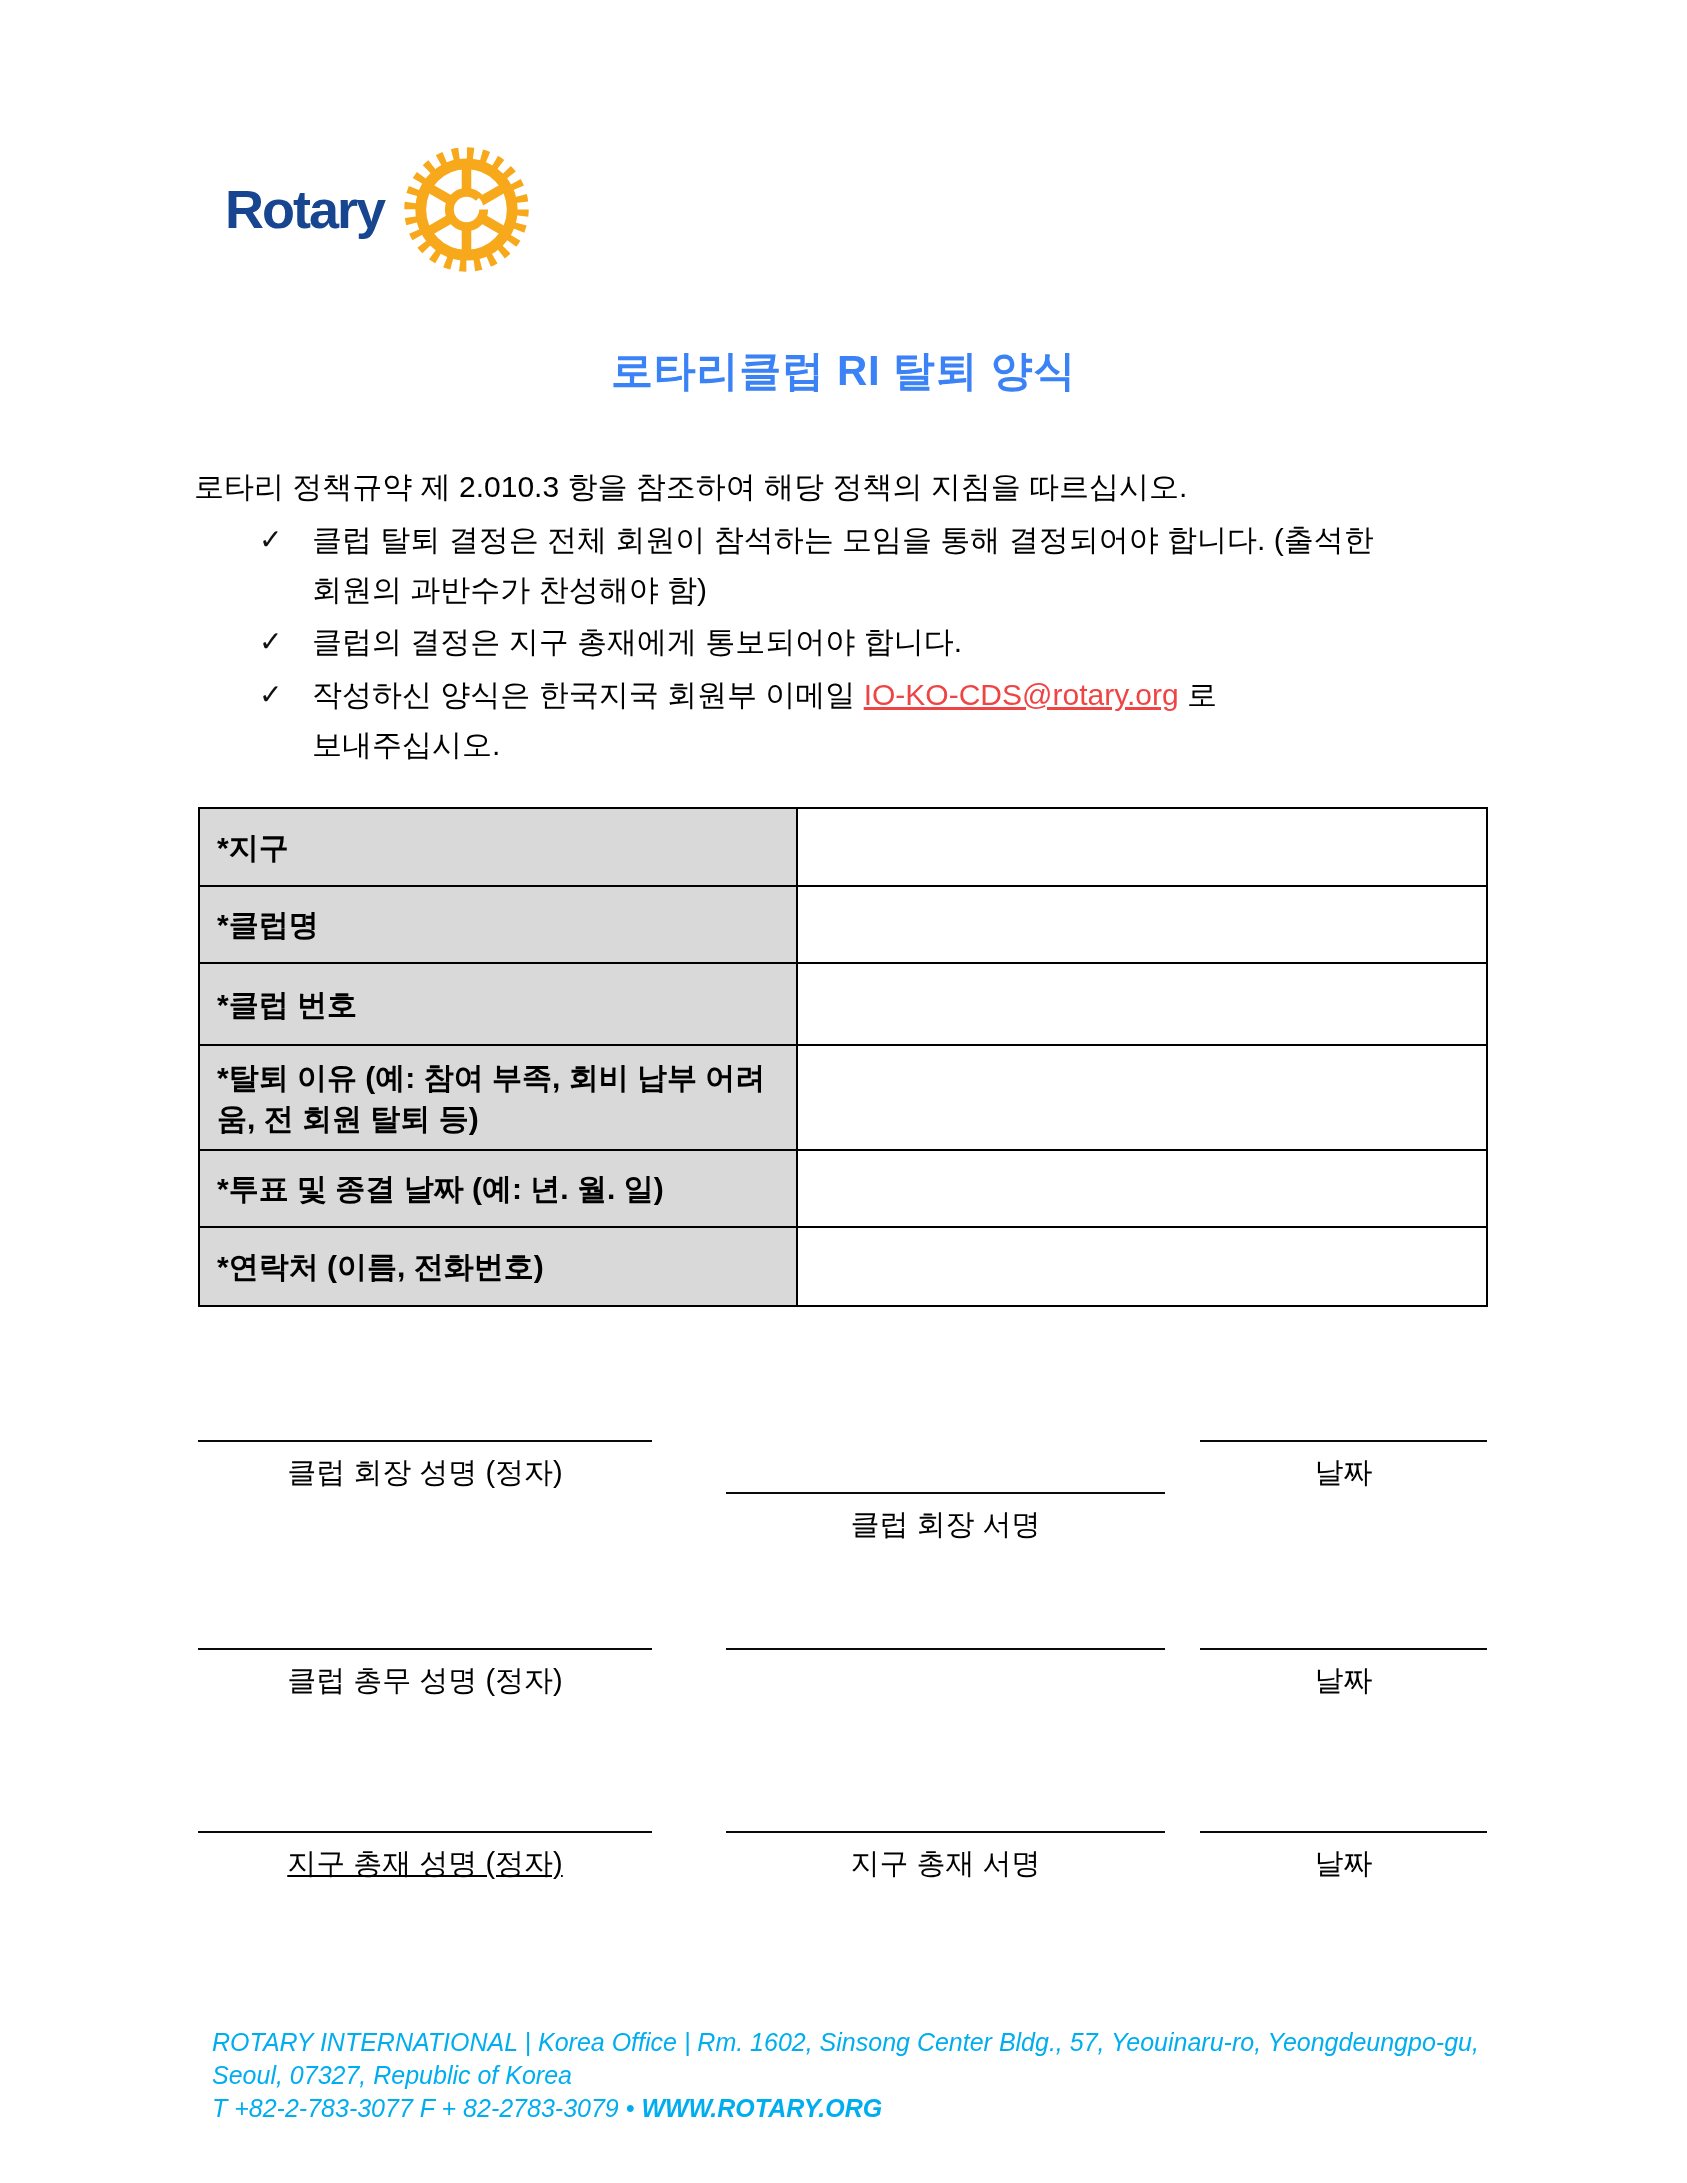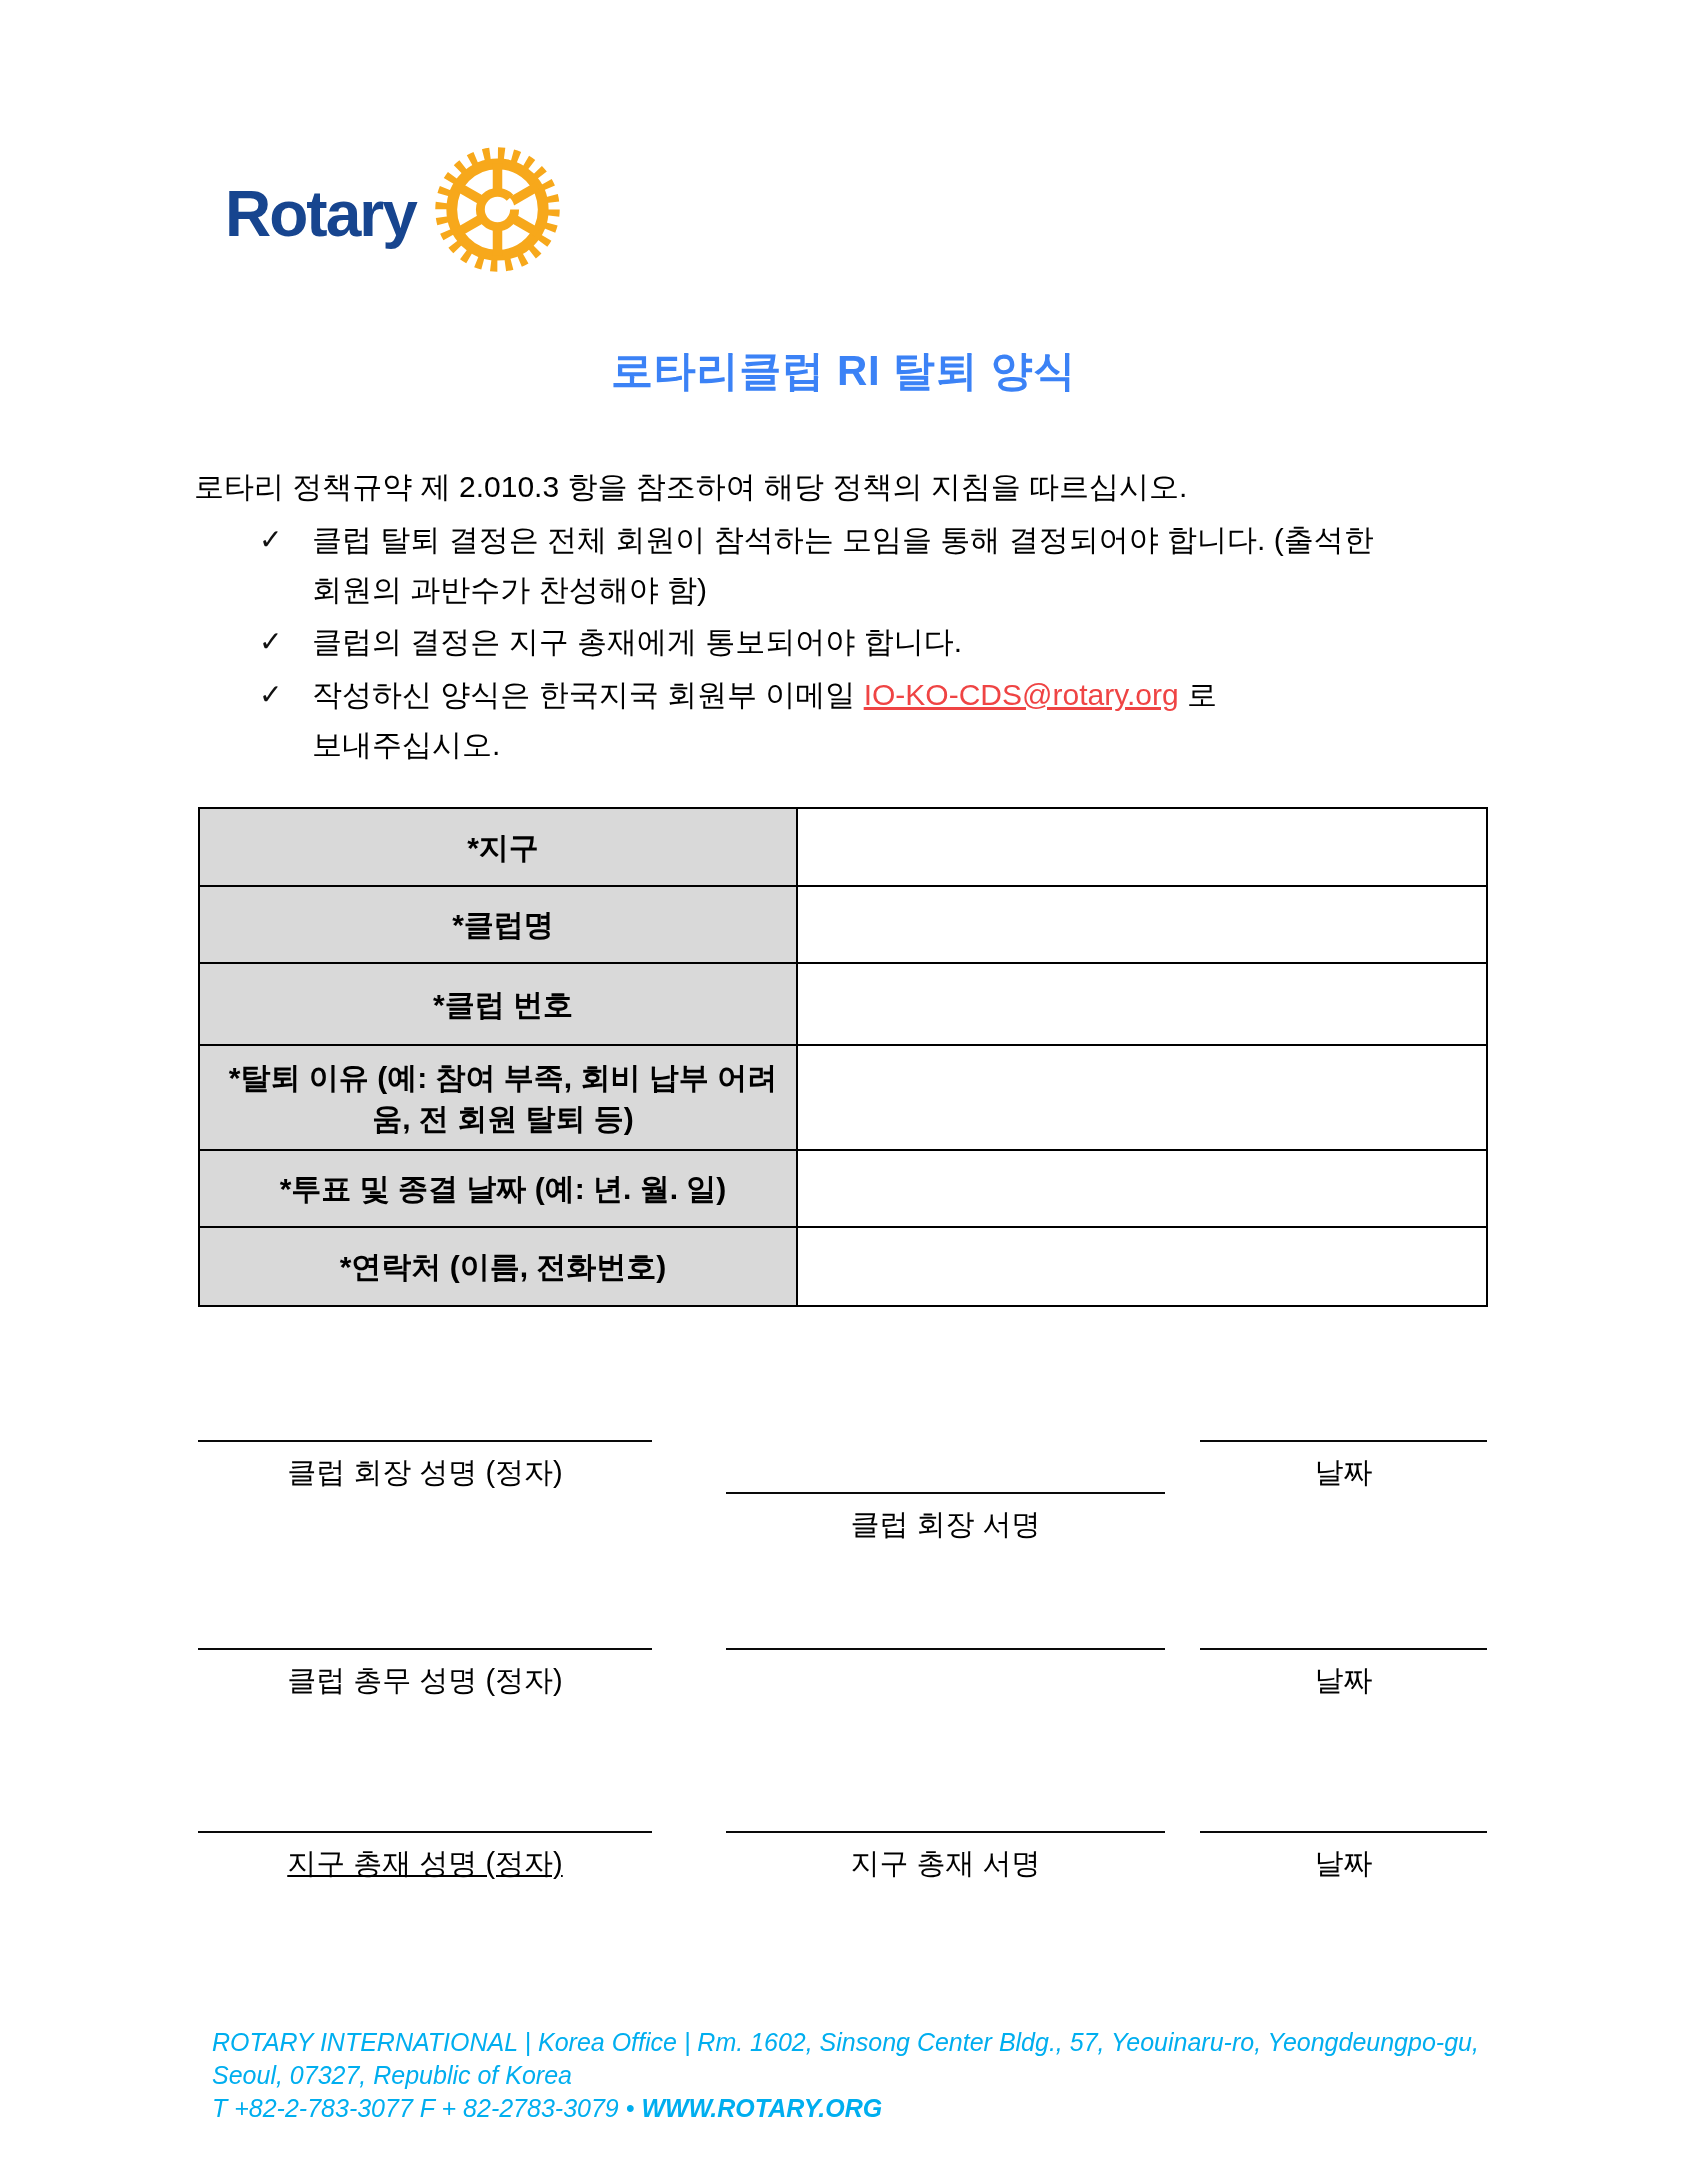--- a/index.html
+++ b/index.html
@@ -3,39 +3,39 @@
 <meta charset="utf-8">
 <style>
   html,body{margin:0;padding:0;}
   body{
     width:1687px;height:2183px;position:relative;background:#ffffff;
     font-family:"Liberation Sans",sans-serif;color:#000;overflow:hidden;
   }
   
   .logo{position:absolute;left:225px;top:146px;display:flex;align-items:flex-start;}
   .wordmark{
-    font-size:64px;font-weight:bold;color:#17458F;line-height:1;
+    font-size:54px;font-weight:bold;color:#17458F;line-height:1;
     letter-spacing:-2px;margin-top:36px;
   }
   .wheel{margin-left:18.5px;}
   
   .doc-title{
     position:absolute;top:343px;left:0;width:1687px;text-align:center;
     font-size:42px;font-weight:bold;color:#3b82f6;letter-spacing:0.7px;
   }
   
   .instructions{position:absolute;left:194px;top:462px;width:1313px;font-size:30px;line-height:50px;}
   .bullet{display:flex;margin-top:2.6px;}
   .check{flex:0 0 53px;margin-left:65px;font-size:28px;color:#111;}
   .btext{flex:1;}
   a.email-link,.email-link{color:#ef4444;text-decoration:underline;margin-top:32px;}
   
   table.form{
     position:absolute;left:198px;top:807px;width:1290px;
-    border-collapse:collapse;table-layout:fixed;text-align:center;
+    border-collapse:collapse;table-layout:fixed;
   }
   table.form td{border:2px solid #000;}
   td.flabel{
     width:572px;background:#D9D9D9;font-weight:bold;font-size:30px;
     padding:4px 6.6px 4px 17px;line-height:41px;vertical-align:middle;
   }
   td.fvalue{background:#ffffff;}
   tr.r1 td{height:68px;} tr.r2 td{height:67px;} tr.r3 td{height:72px;}
   tr.r4 td{height:95px;} tr.r5 td{height:67px;} tr.r6 td{height:69px;}
   

